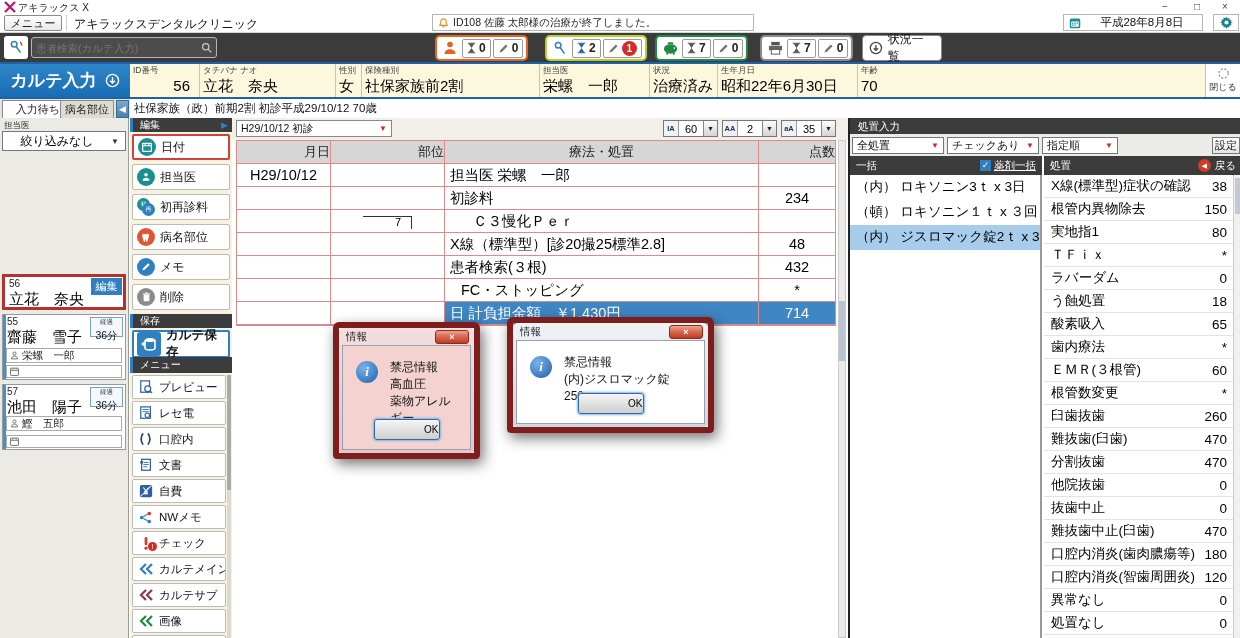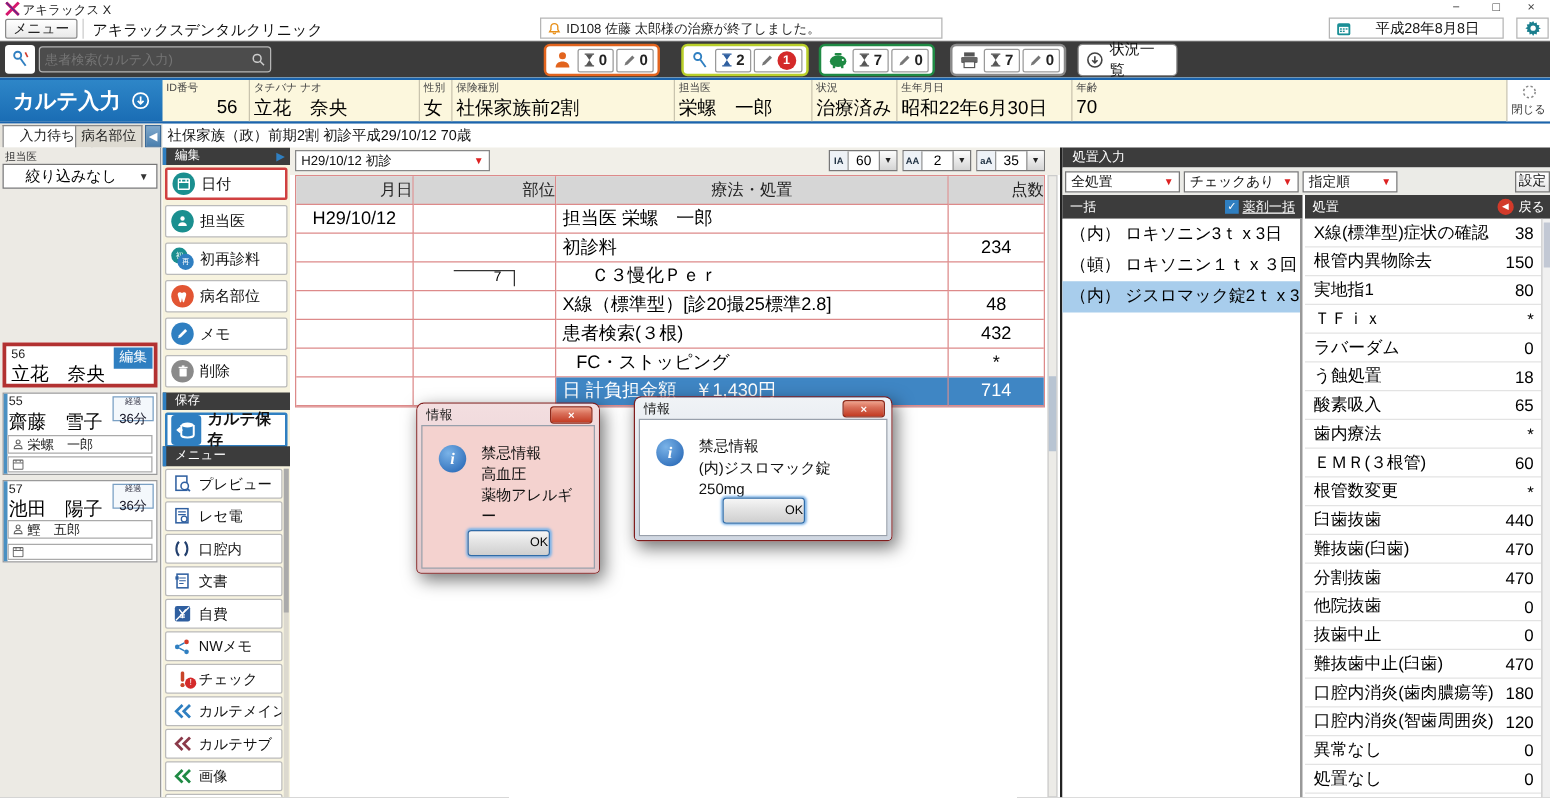--- a/index.html
+++ b/index.html
@@ -126,21 +126,21 @@
   .batch-row { height:25px; line-height:24px; font-size:13.5px; padding-left:6px; white-space:nowrap; overflow:hidden; color:#000; }
   .batch-row.selected { background:#a8cdec; }
   .proc-list { position:absolute; left:194px; top:57px; width:189px; height:463px; background:#fff; }
   .proc-row { height:23px; display:flex; align-items:center; border-bottom:1px solid #e3e3e3; }
   .proc-label { flex:1; font-size:13.5px; padding-left:7px; white-space:nowrap; overflow:hidden; color:#000; }
   .proc-value { width:38px; font-size:13.5px; text-align:right; padding-right:6px; color:#000; }
   .proc-scroll { position:absolute; left:383px; top:57px; width:9px; height:463px; background:#f0f0f0; border-left:1px solid #ccc; }
   .proc-thumb { position:absolute; left:1px; top:3px; width:6px; height:36px; background:#c2c8d4; }
 
   
-  .dlg { position:absolute; border:1px solid #7f1d1d; border-radius:6px 6px 4px 4px; box-shadow:3px 5px 14px rgba(0,0,0,.55); z-index:50; }
+  .dlg { position:absolute; border:6px solid #7f1d1d; border-radius:6px 6px 4px 4px; box-shadow:3px 5px 14px rgba(0,0,0,.55); z-index:50; }
   .dframe { width:100%; height:100%; padding:3px; padding-top:0; border-radius:5px 5px 3px 3px; }
   .dlg2 .dframe { background:linear-gradient(#f0f3f6,#cfd7e2); }
   .dlg1 .dframe { background:linear-gradient(#f3dee0,#e2c6c9); }
   .dtitle { height:17px; font-size:10.5px; color:#1a1a1a; padding:2px 4px 0; position:relative; }
   .dclose { position:absolute; right:2px; top:2px; width:34px; height:14px; background:linear-gradient(#f0a48e,#d9705a 40%,#c23a22); border:1px solid #8e2a1a; border-radius:3px; color:#fff; font-size:9px; font-weight:bold; text-align:center; line-height:12px; }
   .dbody { position:relative; height:calc(100% - 17px); border:1px solid #98a0ab; background:#fff; }
   .dlg1 .dbody { background:#f4d2cf; }
   .info-icon { position:absolute; left:13px; top:15px; width:22px; height:22px; border-radius:50%; background:radial-gradient(circle at 35% 30%, #7ab3e8, #1e5fb0); color:#fff; font:italic bold 13px/22px "Liberation Serif","DejaVu Serif",serif; text-align:center; }
   .dlines { padding:13px 8px 0 47px; font-size:12px; line-height:17px; color:#111; }
   .ok-btn { position:absolute; left:50%; transform:translateX(-50%); bottom:9px; width:66px; height:21px; background:linear-gradient(#f6f6f6,#e3e3e3 45%,#cfcfcf); border:1px solid #2f6ca8; border-radius:3px; font-size:10px; text-align:right; line-height:19px; color:#000; box-shadow:0 0 2px 1px #7fb4e8; }
@@ -769,21 +769,21 @@
           <span class="proc-value">60</span>
         </div>
 
         <div class="proc-row">
           <span class="proc-label">根管数変更</span>
           <span class="proc-value">*</span>
         </div>
 
         <div class="proc-row">
           <span class="proc-label">臼歯抜歯</span>
-          <span class="proc-value">440</span>
+          <span class="proc-value">260</span>
         </div>
 
         <div class="proc-row">
           <span class="proc-label">難抜歯(臼歯)</span>
           <span class="proc-value">470</span>
         </div>
 
         <div class="proc-row">
           <span class="proc-label">分割抜歯</span>
           <span class="proc-value">470</span>

